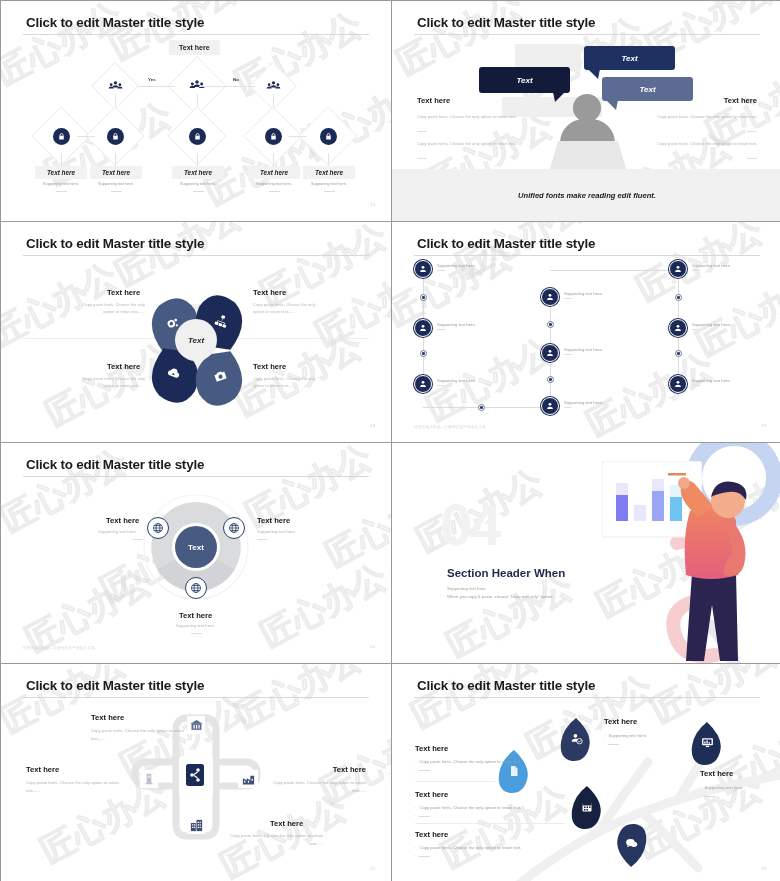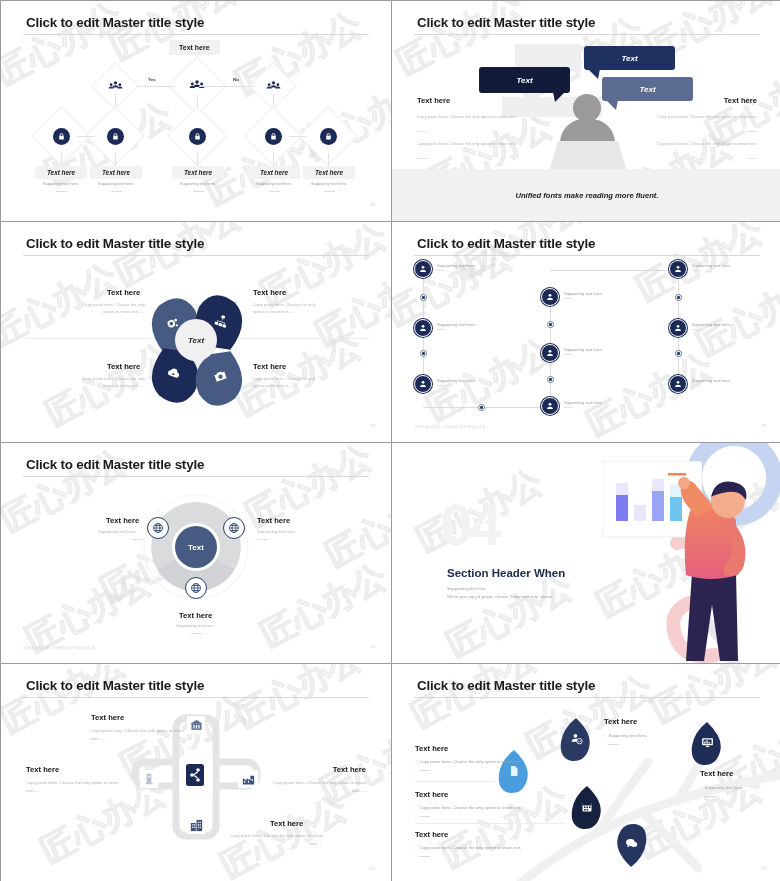--- a/index.html
+++ b/index.html
@@ -414,21 +414,21 @@
     <p style="left:25px;top:140px;">Copy paste fonts. Choose the only option to retain text.</p>
     <div class="pline" style="left:25px;top:157px;"></div>
 
     <h4 style="right:25px;top:95px;">Text here</h4>
     <p style="right:25px;top:113px;text-align:right;">Copy paste fonts. Choose the only option to retain text.</p>
     <div class="pline" style="right:25px;top:130px;"></div>
     <p style="right:25px;top:140px;text-align:right;">Copy paste fonts. Choose the only option to retain text.</p>
     <div class="pline" style="right:25px;top:157px;"></div>
 
     <div class="footer">
-      <span>Unified fonts make reading more fluent.</span>
+      <span>Unified fonts make reading edit fluent.</span>
     </div>
   </div>
 
   <div class="slide s3">
     <div class="wm">
       <span style="left:-15px;top:60px;">匠心办公</span>
       <span style="left:110px;top:0px;">匠心办公</span>
       <span style="left:255px;top:20px;">匠心办公</span>
       <span style="left:40px;top:140px;">匠心办公</span>
       <span style="left:230px;top:130px;">匠心办公</span>

